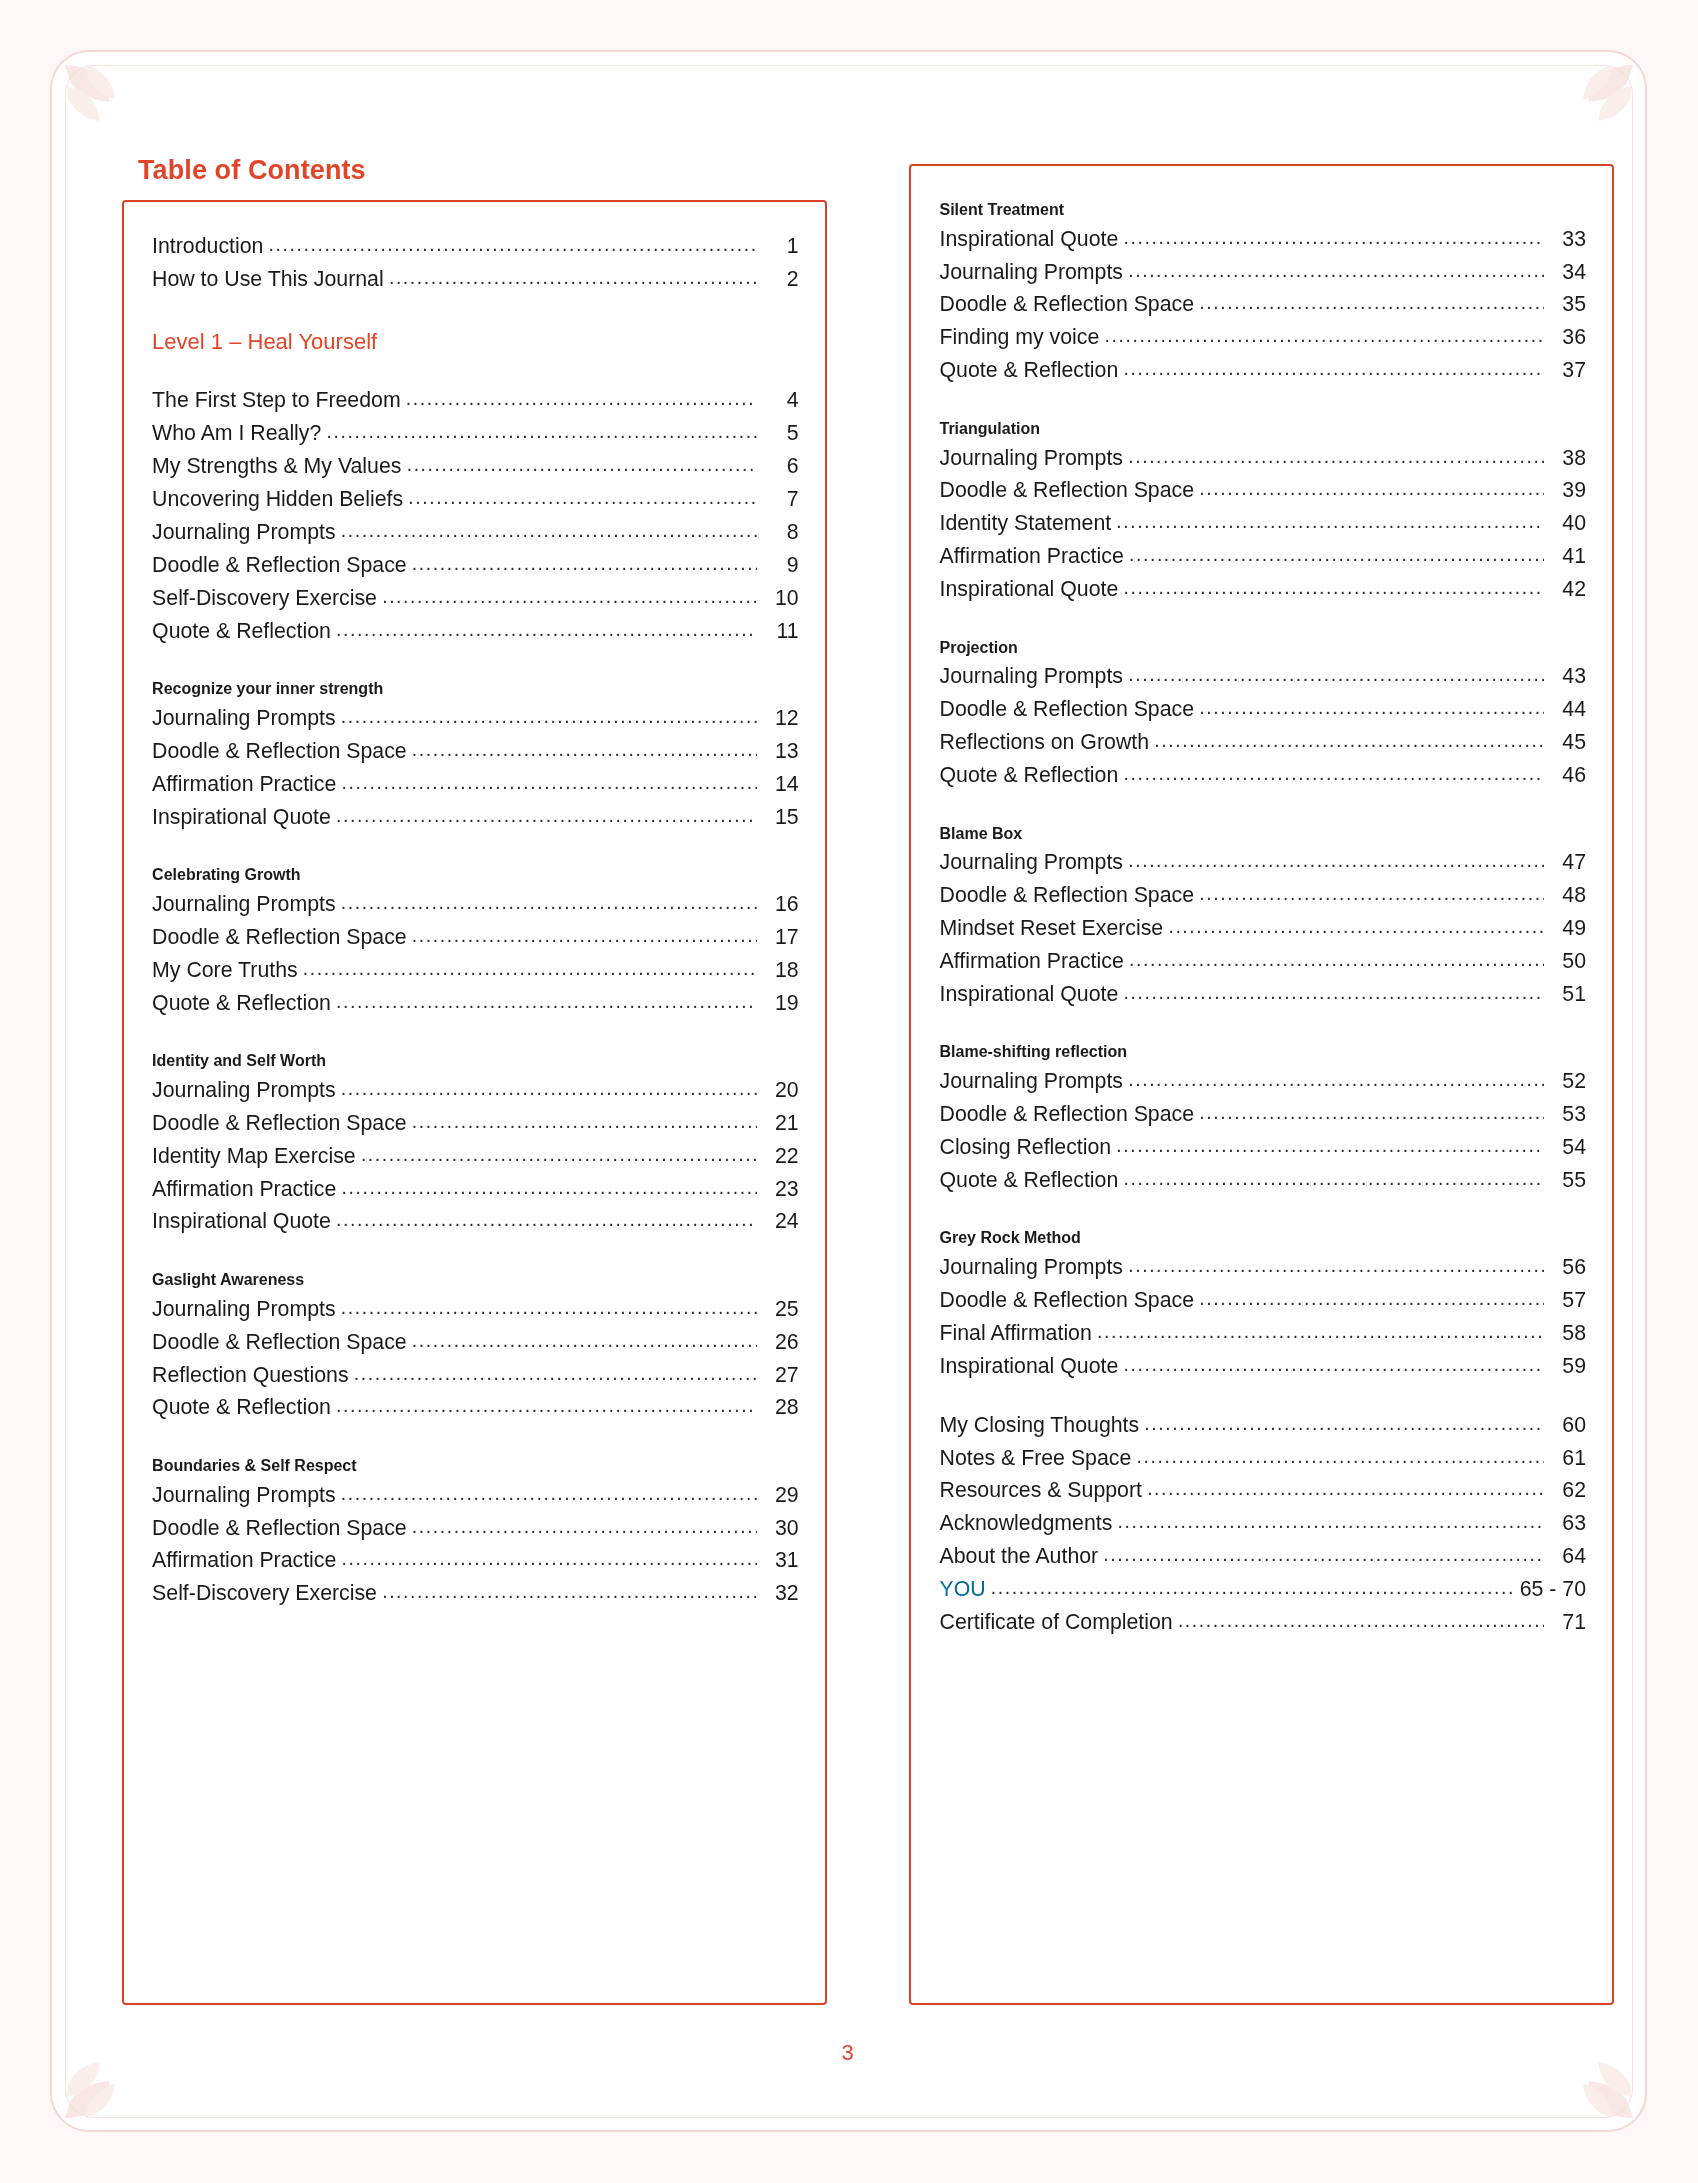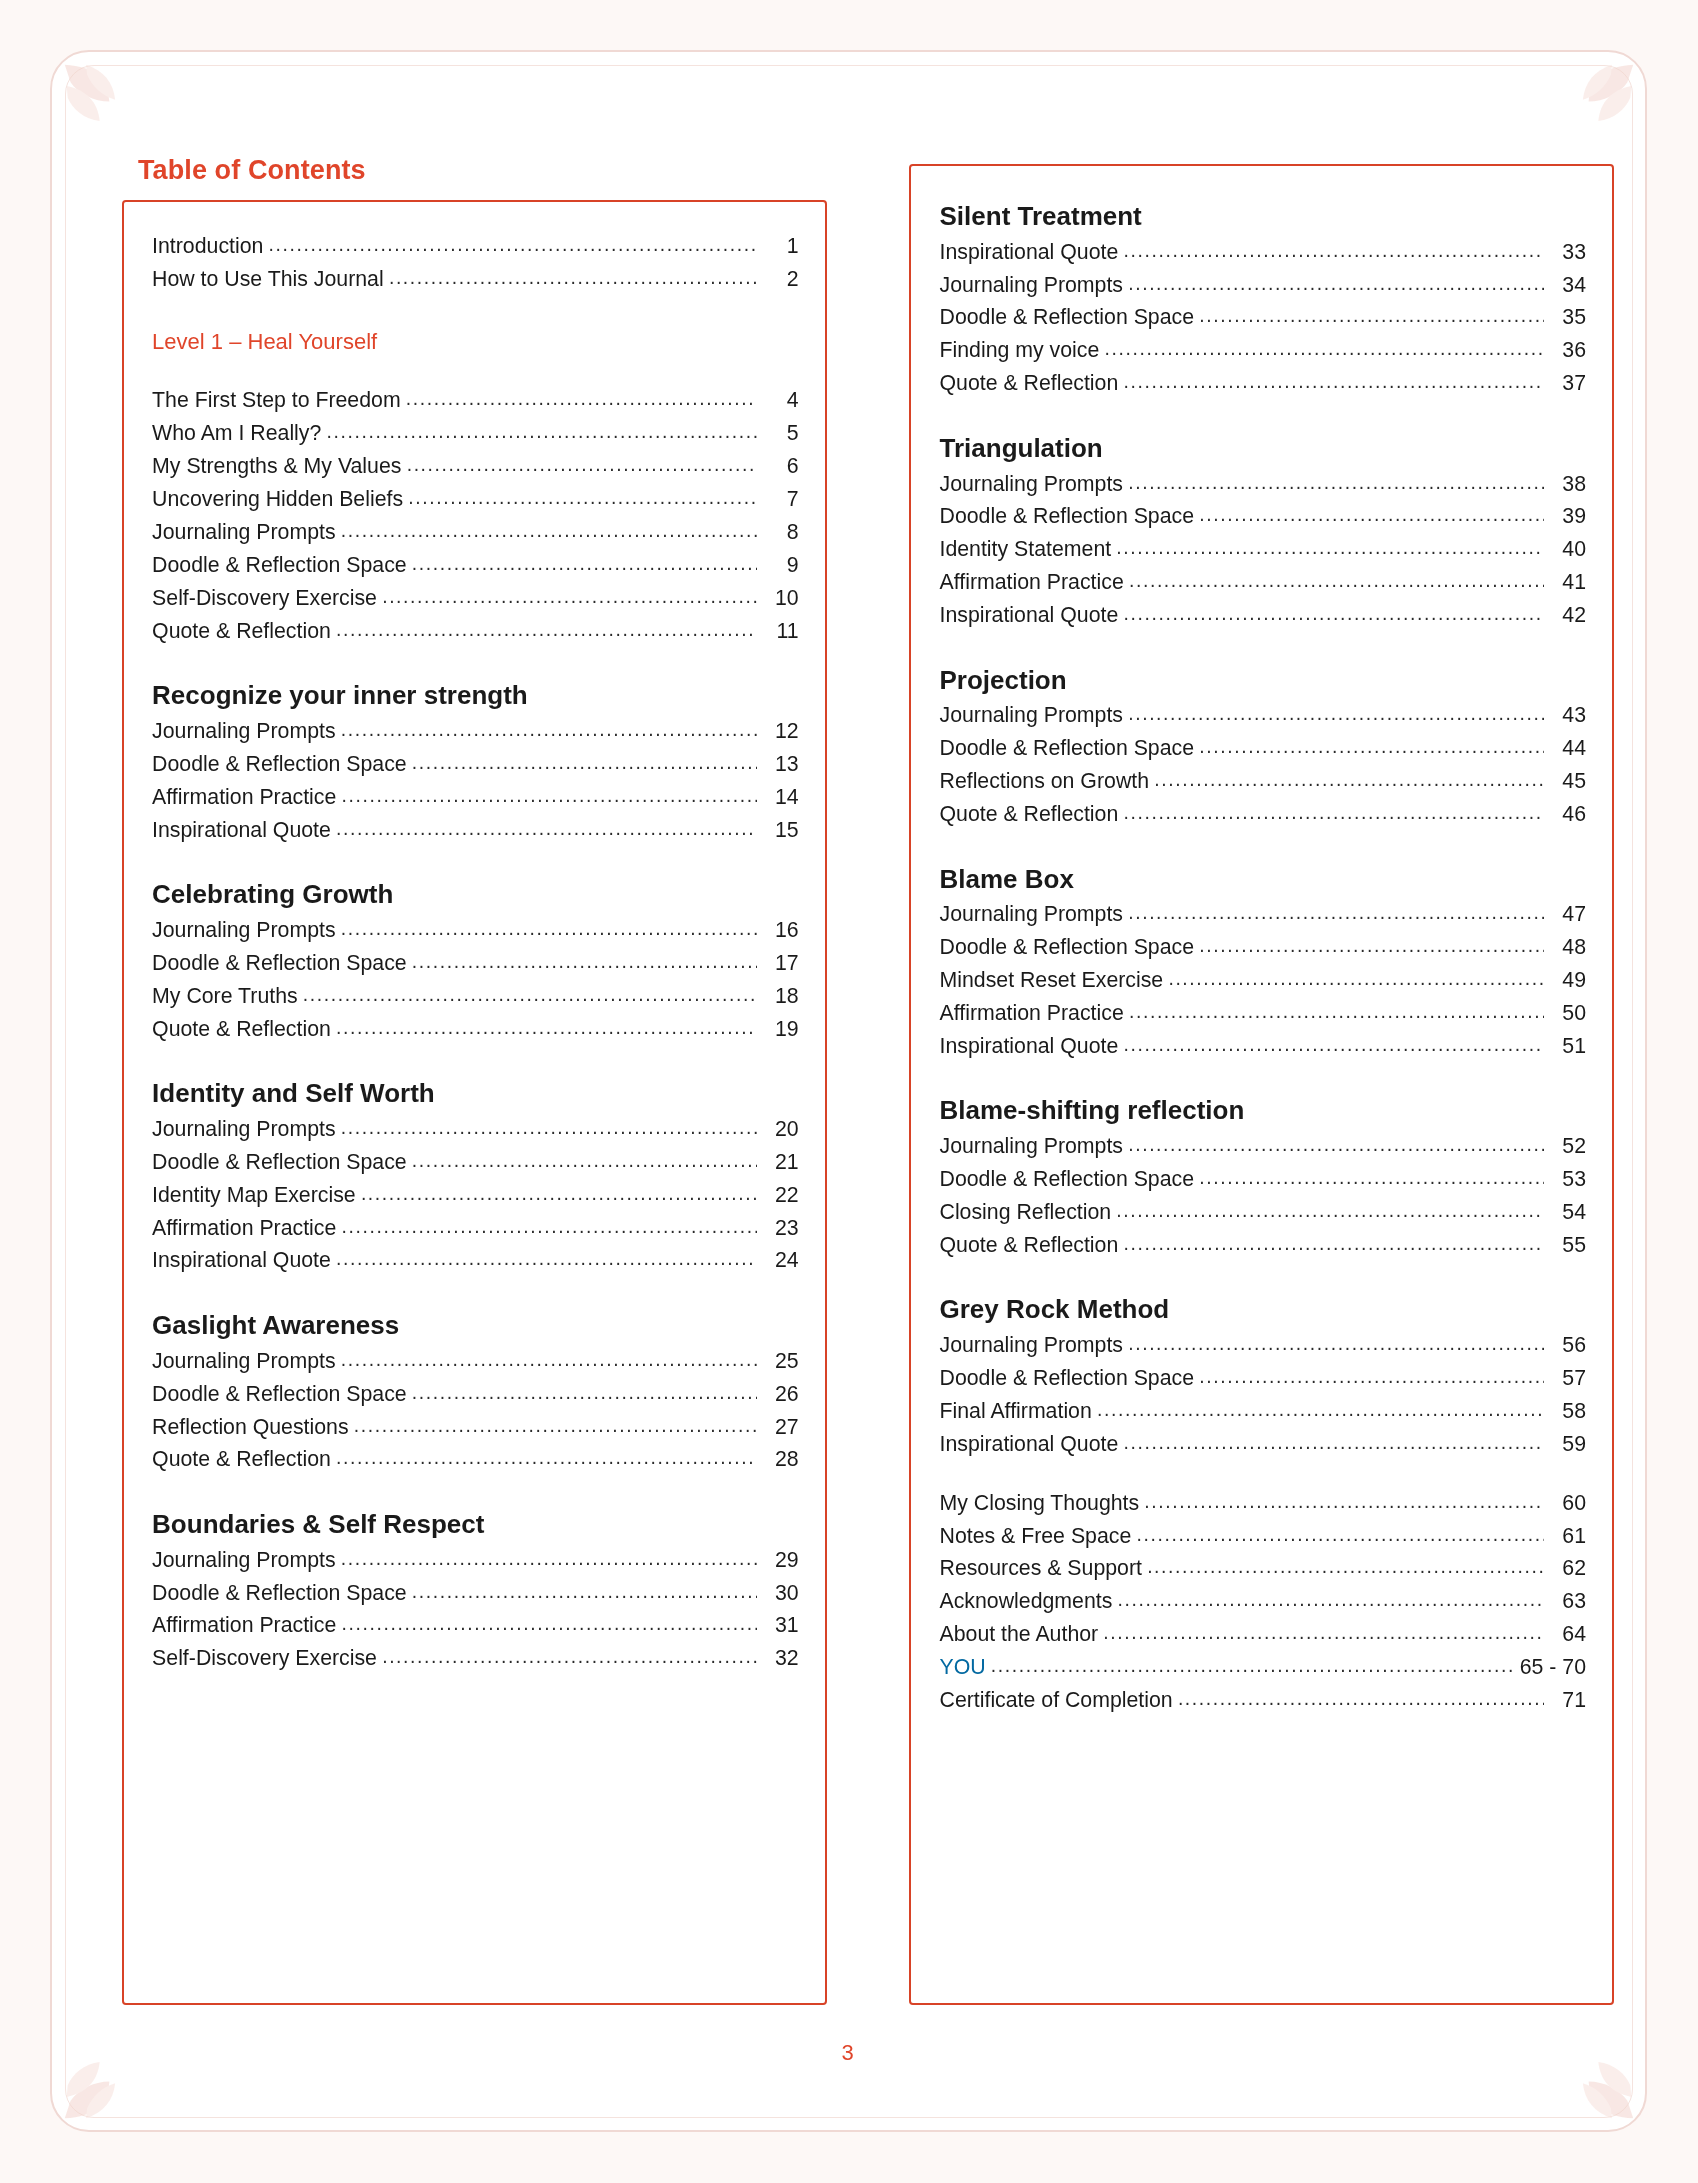--- a/index.html
+++ b/index.html
@@ -124,21 +124,21 @@
     flex: 0 0 auto;
     min-width: 38px;
     text-align: right;
     font-size: 21.3px;
   }
 
   .entry.bold .label { font-weight: normal; }
   .entry.bold .pg { font-weight: normal; }
 
   .heading {
-    font-size: 26px;
+    font-size: 16px;
     font-weight: bold;
     color: #1a1a1a;
     padding: 6.5px 0 3.9px 0;
   }
   .section-title {
     font-size: 22px;
     font-weight: normal;
     color: #e0452a;
     padding: 6.5px 0 3.9px 0;
   }

